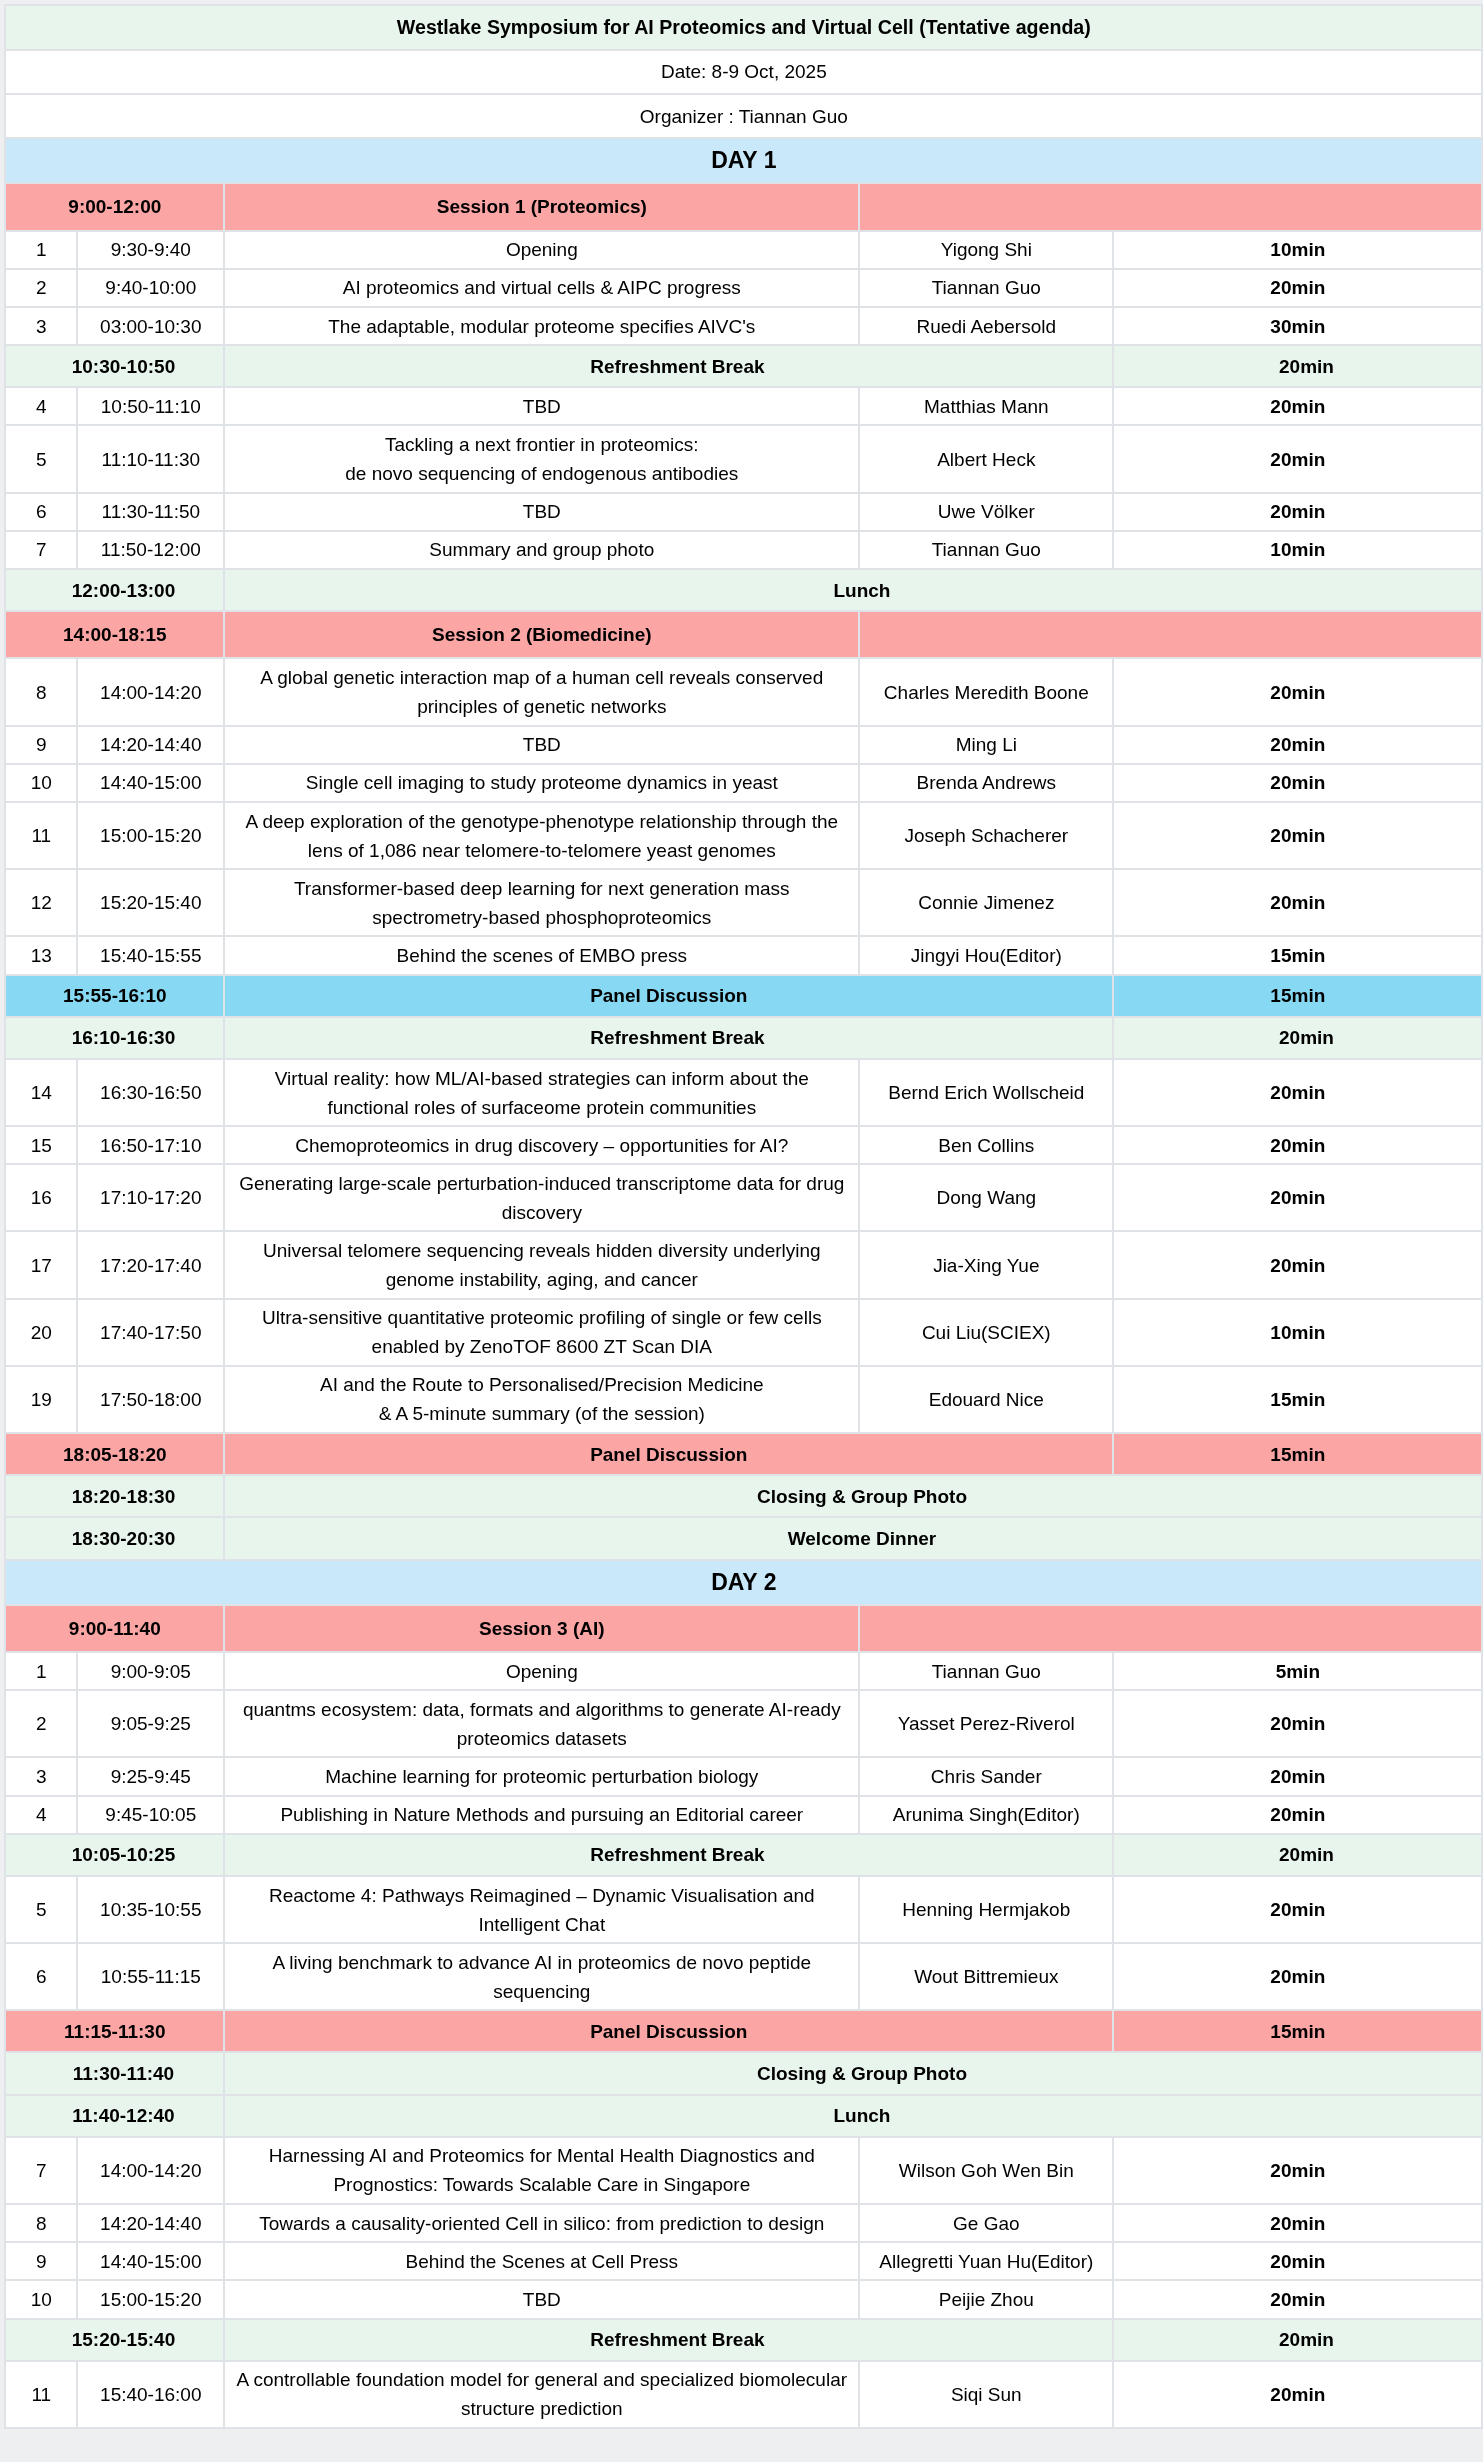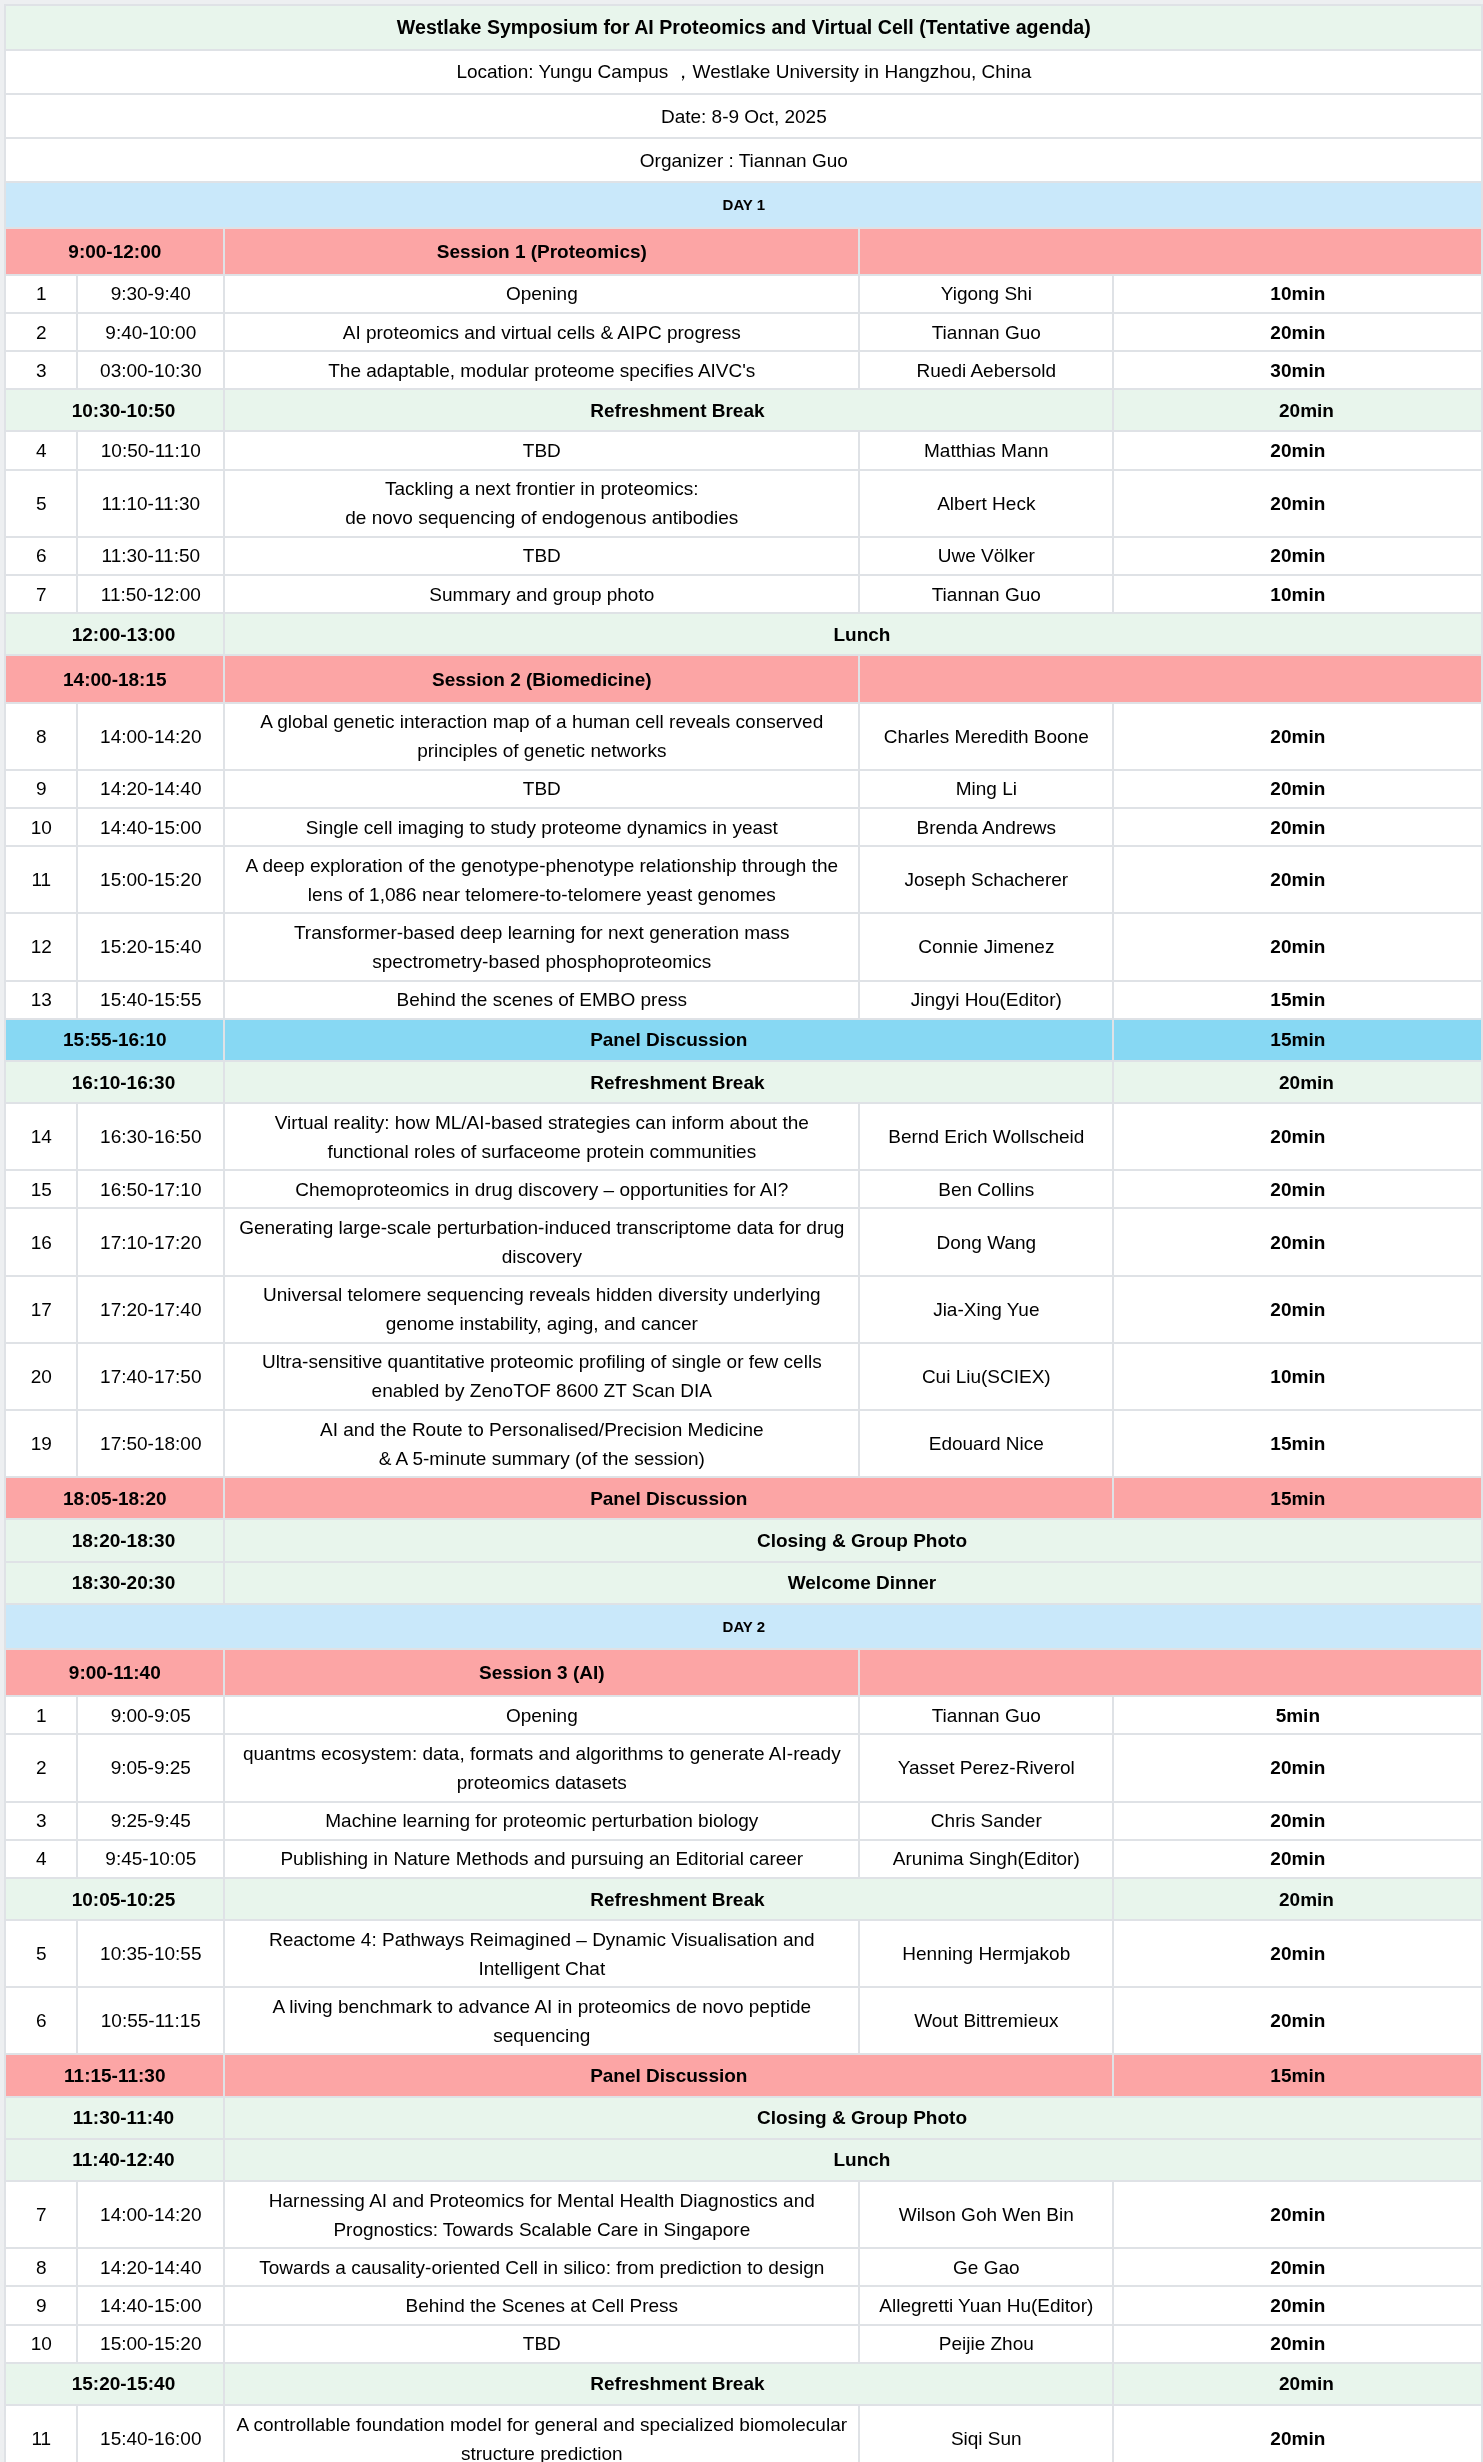--- a/index.html
+++ b/index.html
@@ -27,21 +27,21 @@
     font-size:19px;
     line-height:25px;
     padding:3.6px 8.7px;
     background:#ffffff;
     word-wrap:break-word;
   }
   td.title-cell { line-height:29px; white-space:pre-line; }
   .bold { font-weight:bold; }
   .row-main-title td { background:#e8f5ec; font-weight:bold; font-size:19.6px; height:36px;margin-top:36px; }
   .row-info td { height:35px; }
-  .row-day td { background:#c9e8fa; font-weight:bold; font-size:15px; height:36px; }
+  .row-day td { background:#c9e8fa; font-weight:bold; font-size:23px; height:36px; }
   .bg-peach td { background:#fca5a5;margin-top:12px; }
   .bg-green td { background:#e8f5ec;padding-left:26px; }
   .bg-blue td  { background:#87d8f3; }
   .row-section td { height:38px; }
   .row-band td { height:33px; }
   .duration-cell { font-weight:bold; }
   .num-cell, .time-cell, .speaker-cell { }
 </style>
 </head>
 <body>
@@ -53,23 +53,20 @@
       <col style="width:147px">
       <col style="width:635px">
       <col style="width:254px">
       <col style="width:369px">
     </colgroup>
     <tbody id="agenda-body">
       <tr class="row-main-title">
         <td colspan="5">Westlake Symposium for AI Proteomics and Virtual Cell  (Tentative agenda)</td>
       </tr>
       <tr class="row-info">
-        <td colspan="5">Location: Yungu Campus ，Westlake University in Hangzhou, China</td>
-      </tr>
-      <tr class="row-info">
         <td colspan="5">Date: 8-9 Oct, 2025</td>
       </tr>
       <tr class="row-info">
         <td colspan="5">Organizer : Tiannan Guo</td>
       </tr>
     <tr class="row-day">
           <td colspan="5">DAY 1</td>
         </tr>
         <tr class="bg-peach row-section">
           <td colspan="2" class="bold time-cell">9:00-12:00</td>

